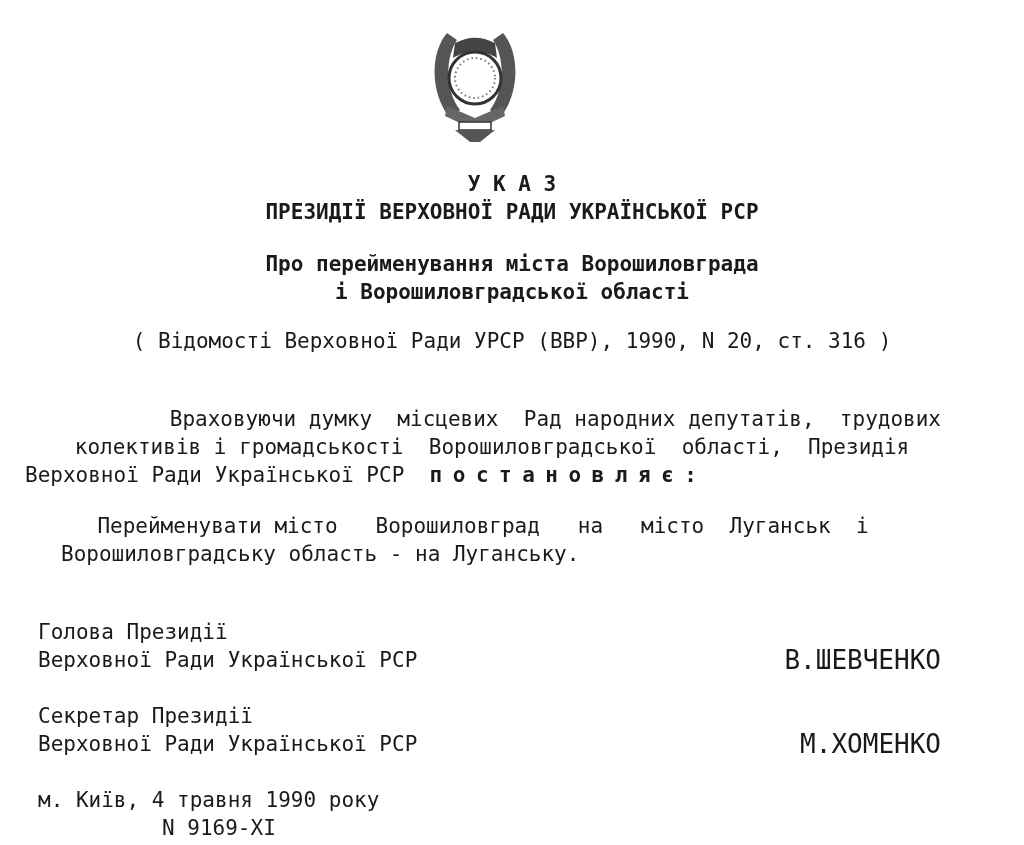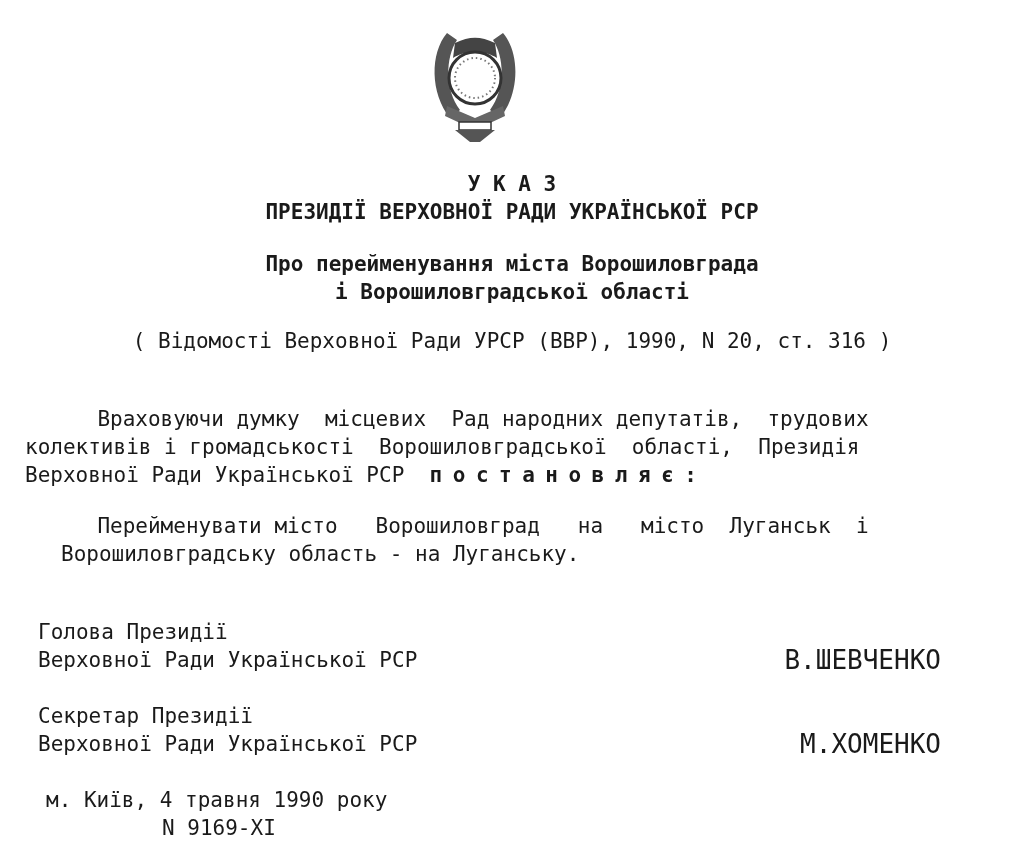--- a/index.html
+++ b/index.html
@@ -25,29 +25,29 @@
   <rect x="34" y="104" width="32" height="8" fill="#fff" stroke="#333" stroke-width="1.5"></rect>
   <path d="M30 112 L45 124 L55 124 L70 112 Z" fill="#555"></path>
 </svg>
 
 <div class="line center bold" style="top:170px;">У К А З</div>
 <div class="line center bold" style="top:198px;">ПРЕЗИДІЇ ВЕРХОВНОЇ РАДИ УКРАЇНСЬКОЇ РСР</div>
 <div class="line center bold" style="top:250px;">Про перейменування міста Ворошиловграда</div>
 <div class="line center bold" style="top:278px;">і Ворошиловградської області</div>
 <div class="line center" style="top:327px;">( Відомості Верховної Ради УРСР (ВВР), 1990, N 20, ст. 316 )</div>
 
-<div class="line" style="top:405px; left:25px; width:916px; text-align:center;">Враховуючи думку  місцевих  Рад народних депутатів,  трудових</div>
-<div class="line" style="top:433px; left:25px; width:916px; text-align:left;">колективів і громадськості  Ворошиловградської  області,  Президія</div>
+<div class="line" style="top:405px; left:25px; width:916px; text-align:right;">Враховуючи думку  місцевих  Рад народних депутатів,  трудових</div>
+<div class="line" style="top:433px; left:34px; width:916px; text-align:center;">колективів і громадськості  Ворошиловградської  області,  Президія</div>
 <div class="line" style="top:461px; left:25px;"><span>Верховної Ради Української РСР</span>  <span class="sp">постановляє:</span></div>
 
 <div class="line" style="top:512px; left:25px; width:916px; text-align:center;">Перейменувати місто   Ворошиловград   на   місто  Луганськ  і</div>
 <div class="line" style="top:540px; left:25px;margin-left:36px;">Ворошиловградську область - на Луганську.</div>
 
 <div class="line" style="top:618px; left:38px;">Голова Президії</div>
 <div class="line" style="top:646px; left:38px;">Верховної Ради Української РСР</div>
 <div class="right" style="top:646px;">В.ШЕВЧЕНКО</div>
 
 <div class="line" style="top:702px; left:38px;">Секретар Президії</div>
 <div class="line" style="top:730px; left:38px;">Верховної Ради Української РСР</div>
 <div class="right" style="top:730px;">М.ХОМЕНКО</div>
 
-<div class="line" style="top:786px; left:46px;">м. Київ, 4 травня 1990 року</div>
+<div class="line" style="top:786px; left:38px;">м. Київ, 4 травня 1990 року</div>
 <div class="line" style="top:814px; left:162px;">N 9169-XI</div>
 
 </body></html>

